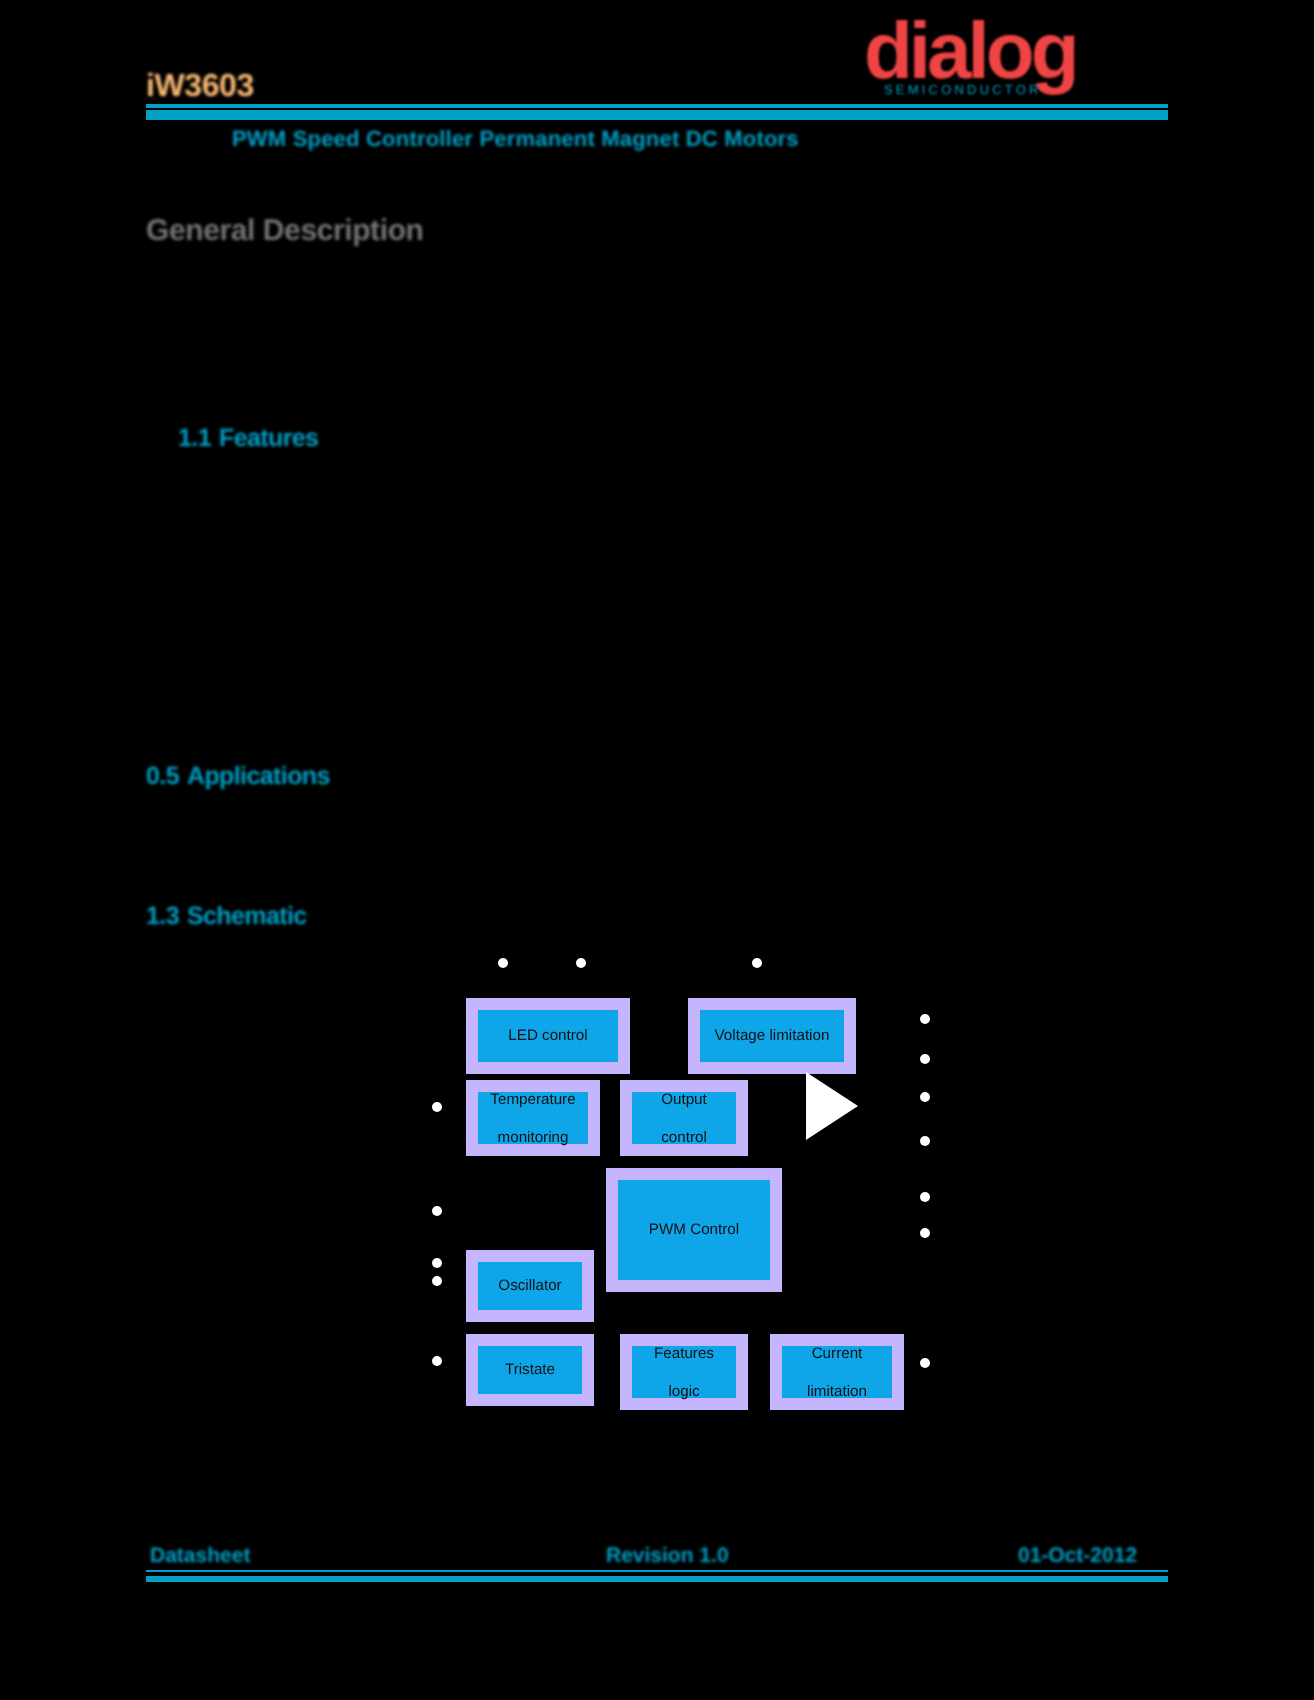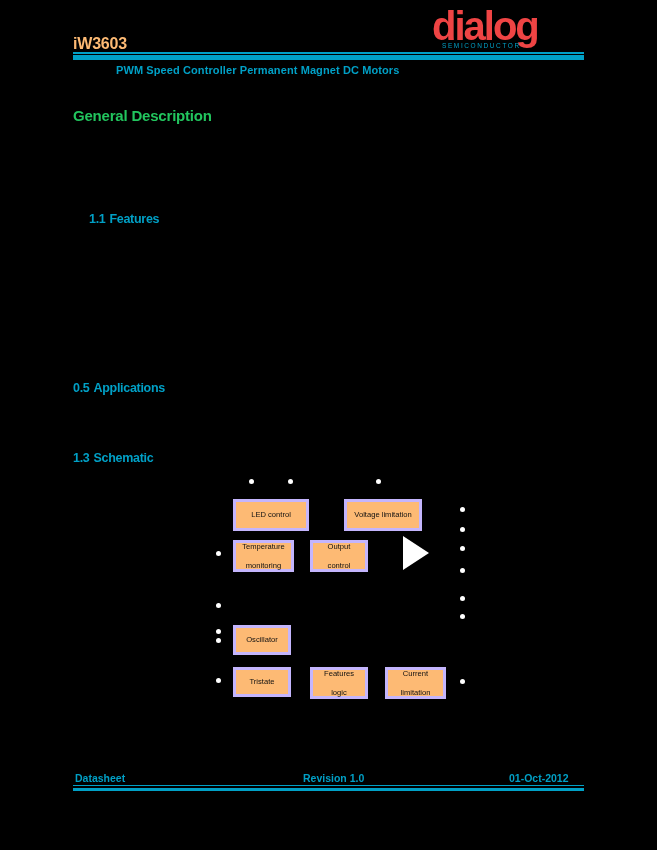--- a/index.html
+++ b/index.html
@@ -44,36 +44,36 @@
     position:absolute;left:74px;top:64px;
     font-size:11px;font-weight:bold;color:#00a0c6;
     letter-spacing:0.1px;
     filter:blur(0.7px);
     padding-left:42px;
   }
 
   
   .h1{
     position:absolute;left:73px;
-    font-size:15px;font-weight:bold;color:#22c55e;
+    font-size:15px;font-weight:bold;color:#737373;
     letter-spacing:-0.2px;
     filter:blur(0.7px);
   }
   .h2{
     position:absolute;left:73px;
     font-size:12.5px;font-weight:bold;color:#00a0c6;
     letter-spacing:-0.3px;
     filter:blur(0.7px);
   }
   .h2 .num{margin-right:4px;}
 
   
   .diagram{position:absolute;left:205px;top:470px;width:370px;height:230px;}
   .blk{
-    position:absolute;background:#fdba74;border:3px solid #c4b5fd;
+    position:absolute;background:#0ea5e9;border:6px solid #c4b5fd;
     color:#111;font-size:7.6px;line-height:9.4px;
     display:flex;align-items:center;justify-content:center;text-align:center;
     font-family:"Liberation Sans", sans-serif;
   }
   .pin{
     position:absolute;width:5px;height:5px;border-radius:50%;
     background:#ffffff;
   }
   .tri{
     position:absolute;width:0;height:0;
@@ -141,20 +141,23 @@
       <div class="blk" style="left: 28px; top: 70px; width: 55px; height: 26px; flex-direction: column;">
         <span>Temperature</span>
         <br>
         <span>monitoring</span>
       </div>
       <div class="blk" style="left: 105px; top: 70px; width: 52px; height: 26px; flex-direction: column;">
         <span>Output</span>
         <br>
         <span>control</span>
       </div>
+      <div class="blk" style="left: 98px; top: 114px; width: 76px; height: 50px;">
+        <span>PWM Control</span>
+      </div>
       <div class="blk" style="left: 28px; top: 155px; width: 52px; height: 24px;">
         <span>Oscillator</span>
       </div>
       <div class="blk" style="left: 28px; top: 197px; width: 52px; height: 24px;">
         <span>Tristate</span>
       </div>
       <div class="blk" style="left: 105px; top: 197px; width: 52px; height: 26px; flex-direction: column;">
         <span>Features</span>
         <br>
         <span>logic</span>

